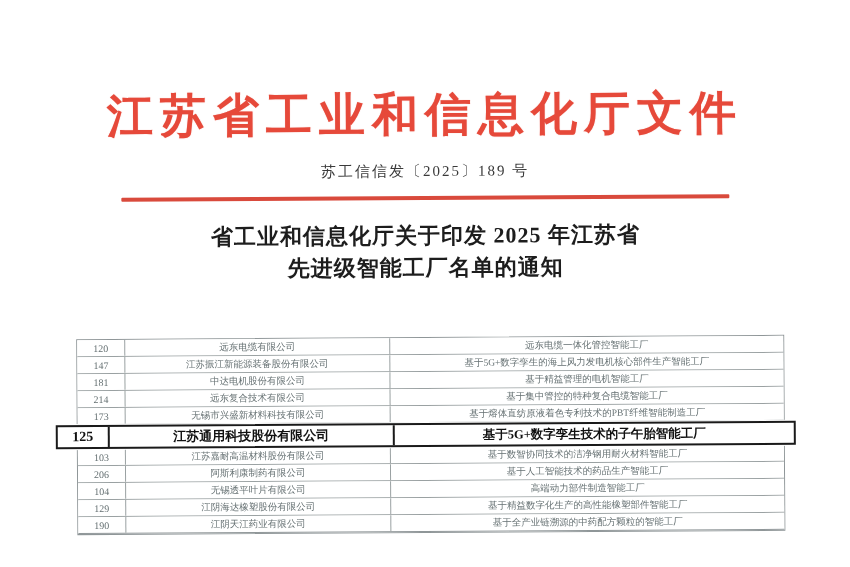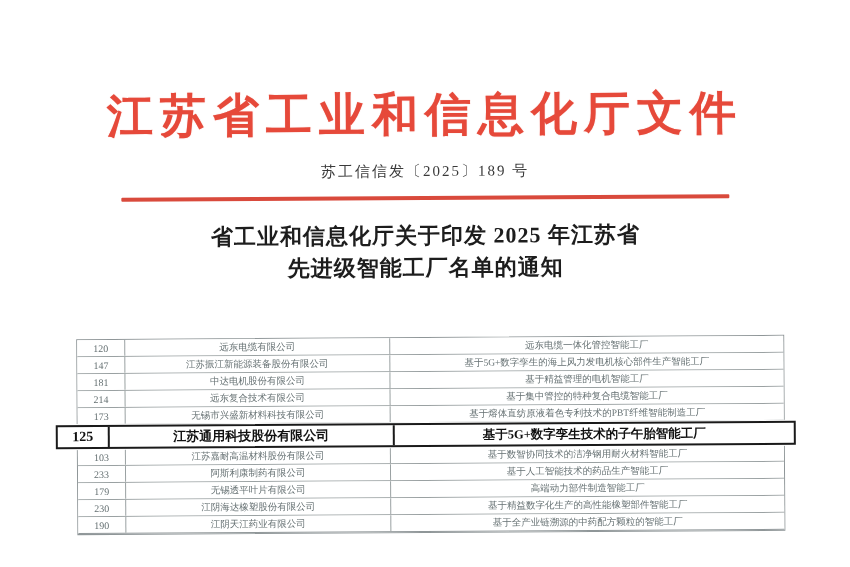--- a/index.html
+++ b/index.html
@@ -134,31 +134,31 @@
     <div class="c-no">125</div>
     <div class="c-company">江苏通用科技股份有限公司</div>
     <div class="c-project">基于5G+数字孪生技术的子午胎智能工厂</div>
   </div>
           <div class="t-row">
     <div class="c-no">103</div>
     <div class="c-company">江苏嘉耐高温材料股份有限公司</div>
     <div class="c-project">基于数智协同技术的洁净钢用耐火材料智能工厂</div>
   </div>
           <div class="t-row">
-    <div class="c-no">233</div>
+    <div class="c-no">206</div>
     <div class="c-company">阿斯利康制药有限公司</div>
     <div class="c-project">基于人工智能技术的药品生产智能工厂</div>
   </div>
           <div class="t-row">
-    <div class="c-no">179</div>
+    <div class="c-no">104</div>
     <div class="c-company">无锡透平叶片有限公司</div>
     <div class="c-project">高端动力部件制造智能工厂</div>
   </div>
           <div class="t-row">
-    <div class="c-no">230</div>
+    <div class="c-no">129</div>
     <div class="c-company">江阴海达橡塑股份有限公司</div>
     <div class="c-project">基于精益数字化生产的高性能橡塑部件智能工厂</div>
   </div>
           <div class="t-row">
     <div class="c-no">190</div>
     <div class="c-company">江阴天江药业有限公司</div>
     <div class="c-project">基于全产业链溯源的中药配方颗粒的智能工厂</div>
   </div>
         </div>
     </div>

